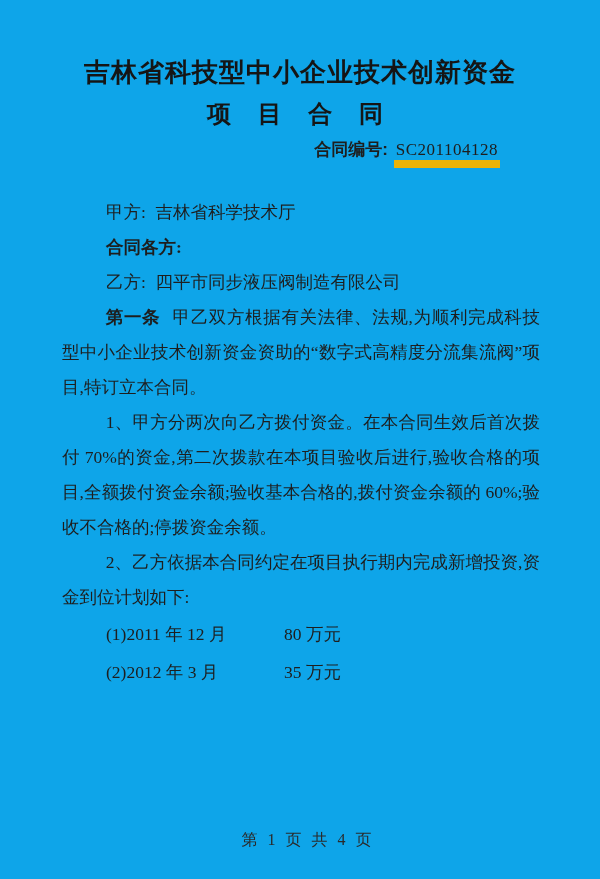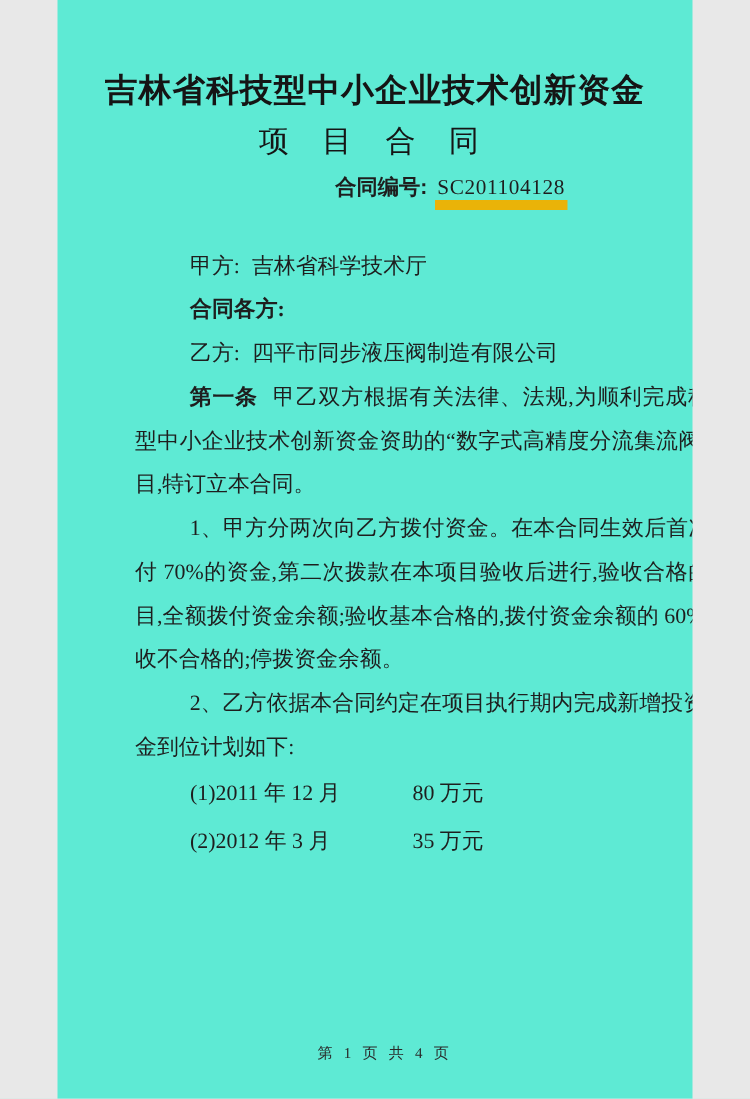--- a/index.html
+++ b/index.html
@@ -1,41 +1,41 @@
 <!DOCTYPE html>
 <html lang="zh"><head>
 <meta charset="utf-8">
 <style>
   html,body{margin:0;padding:0;background:#e8e8e8;}
   .page{
     position:relative;
-    width:508px;height:879px;
+    width:600px;height:879px;
     margin:0 auto;
-    background:#5eead4;
+    background:#0ea5e9;
     color:#1e1e1e;
     font-family:"Liberation Serif","DejaVu Serif",serif;
     overflow:hidden;
     box-sizing:border-box;
     padding-top:55px;
   }
   .title1{
     margin:0;
     text-align:center;
     font-family:"Liberation Sans","DejaVu Sans",sans-serif;
     font-weight:bold;
     font-size:26px;
     line-height:34px;
     letter-spacing:1px;
     color:#151515;
   }
   .title2{
     margin:10px 0 0 0;
     text-align:center;
     font-family:"Liberation Sans","DejaVu Sans",sans-serif;
-    font-weight:normal;
+    font-weight:bold;
     font-size:24px;
     line-height:30px;
     letter-spacing:10px;
     color:#151515;
   }
   .contract-no-line{
     margin-top:8px;
     text-align:right;
     padding-right:100px;
     font-size:17px;
@@ -70,21 +70,21 @@
     line-height:38px;
     white-space:nowrap;
   }
   .schedule-label{display:inline-block;width:178px;}
   .schedule-amount{display:inline-block;}
   .footer{
     position:absolute;
     left:16px;right:0;
     bottom:28px;
     text-align:center;
-    font-size:12px;
+    font-size:16px;
     letter-spacing:3px;
     color:#2a2a2a;
   }
 </style>
 </head>
 <body>
 
 <div class="page">
 
   <h1 class="title1">吉林省科技型中小企业技术创新资金</h1>

